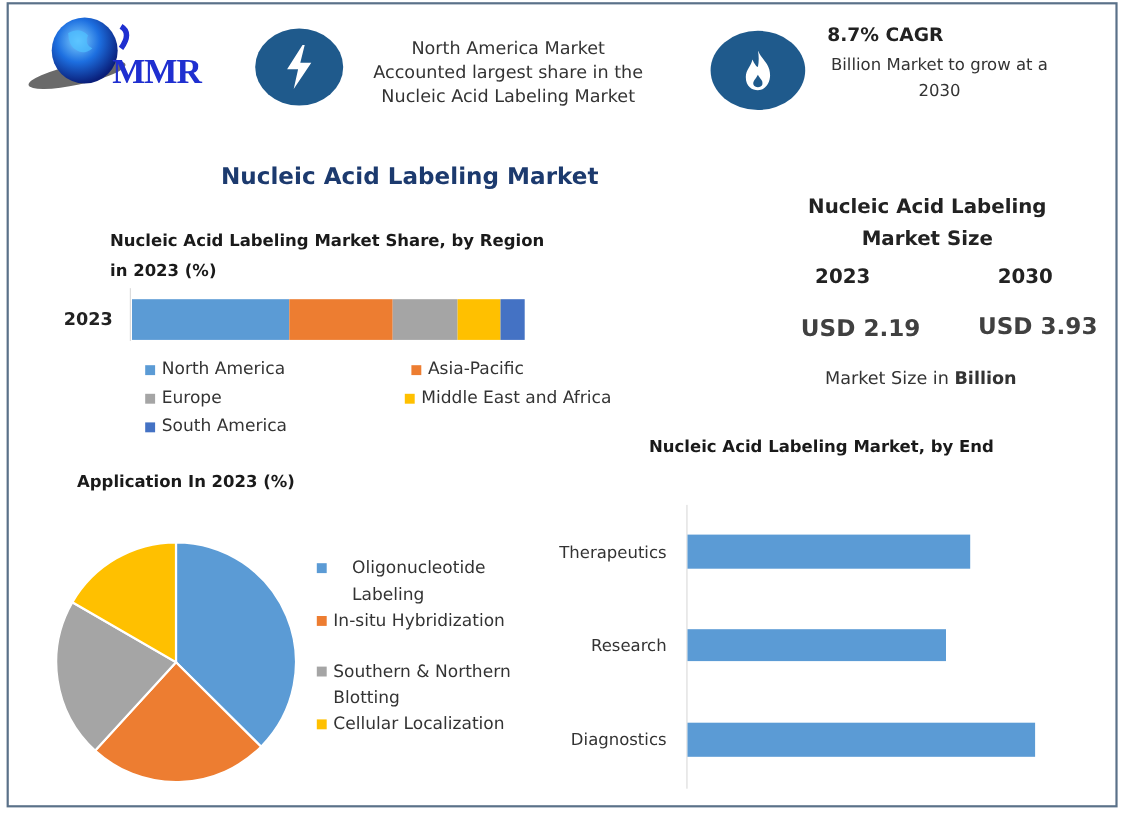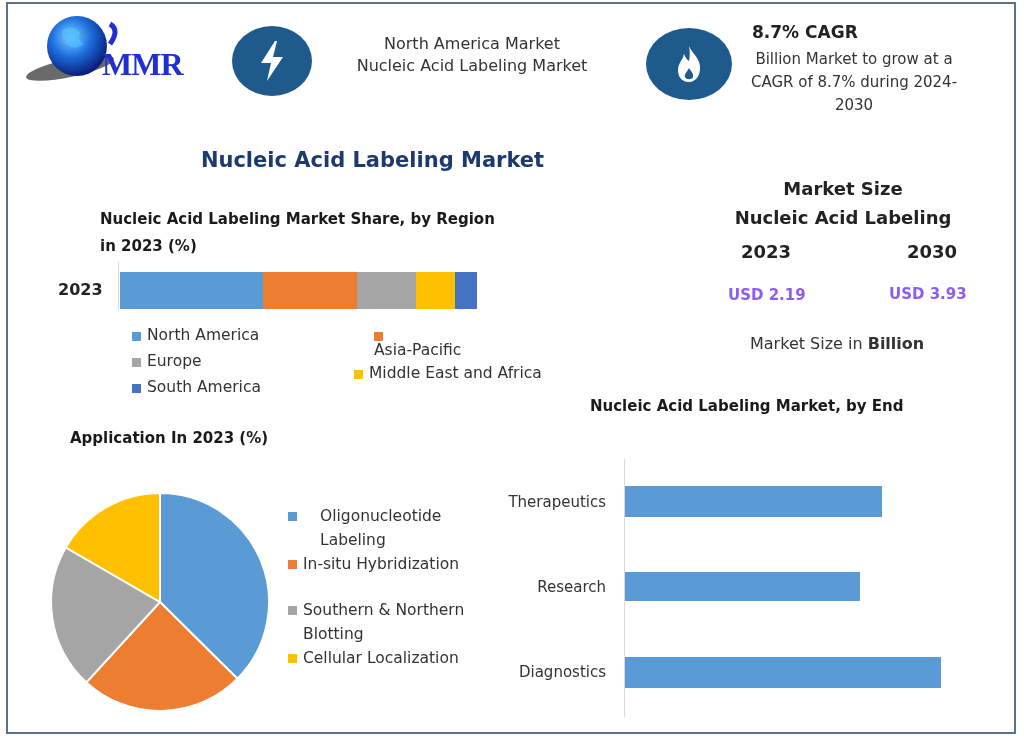--- a/index.html
+++ b/index.html
@@ -9,21 +9,21 @@
   .logo{left:22px;top:8px;width:200px;height:80px;}
   .logo-text{position:absolute;left:80px;top:38px;font-family:"Liberation Serif","DejaVu Serif",serif;font-weight:bold;font-size:32px;color:#1f2fd0;letter-spacing:-1px;}
   .circle-icon{width:80px;height:70px;border-radius:50%;background:#1f5a8c;display:flex;align-items:center;justify-content:center;}
   .info-text{text-align:center;font-size:16px;line-height:22px;color:#333;}
   .title-main{left:150px;top:148px;width:445px;text-align:center;font-weight:bold;font-size:21px;color:#1c3a6e;}
   .chart-title{font-weight:bold;font-size:15px;text-align:left;line-height:27px;color:#1a1a1a;}
   .legend-item{position:absolute;font-size:15.5px;color:#333;display:flex;align-items:flex-start;}
   .sw{width:9px;height:9px;margin-right:6px;margin-top:6px;flex:none;}
   .size-title{left:715px;top:174px;width:256px;text-align:center;font-weight:bold;font-size:18px;line-height:29px;}
   .year{font-weight:bold;font-size:18px;}
-  .usd{font-weight:bold;font-size:15px;color:#8b5cf6;}
+  .usd{font-weight:bold;font-size:21px;color:#404040;}
   .bar-label{font-size:15px;color:#333;text-align:right;width:110px;}
   .hbar{background:#5b9bd5;height:31px;position:absolute;}
 </style>
 </head>
 <body>
 
 <div class="frame"></div>
 
 <div class="abs logo">
   <svg width="200" height="80" style="position:absolute;left:0;top:0">
@@ -40,35 +40,35 @@
     <path d="M88 36 q10 -14 0 -20" stroke="#1f2fd0" stroke-width="5" fill="none"></path>
   </svg>
   <span class="logo-text">MMR</span>
 </div>
 
 <div class="abs circle-icon" style="left:232px;top:26px;">
   <svg width="34" height="44" viewBox="0 0 34 44">
       <path d="M20 2 L6 24 L16 24 L12 42 L28 18 L18 18 L22 2 Z" fill="#fff"></path>
     </svg>
 </div>
-<div class="abs info-text" style="left:326px;top:33px;width:292px;">
+<div class="abs info-text" style="left:316px;top:33px;width:292px;">
   <div>North America Market</div>
+  <div>Accounted largest share in the</div>
   <div>Nucleic Acid Labeling Market</div>
 </div>
 
 <div class="abs circle-icon" style="left:646px;top:28px;width:86px;height:72px;">
   <svg width="30" height="40" viewBox="0 0 30 40">
       <path d="M15 2 C18 10 27 14 26 26 C25 35 19 38 15 38 C10 38 4 35 4 26 C4 19 9 16 10 10 C12 14 13 16 15 17 C16 12 16 7 15 2 Z" fill="#fff"></path>
       <path d="M15 24 C17 28 20 29 19 33 C18 36 12 36 11 33 C10 30 13 28 15 24 Z" fill="#1f5a8c"></path>
     </svg>
 </div>
 <div class="abs" style="left:752px;top:22px;font-weight:bold;font-size:17px;">8.7% CAGR</div>
 <div class="abs info-text" style="left:740px;top:48px;width:228px;font-size:15px;line-height:23px;">
   <div>Billion Market to grow at a</div>
-  <div>CAGR of 8.7% during 2024-</div>
   <div>2030</div>
 </div>
 
 <div class="abs title-main">Nucleic Acid Labeling Market</div>
 
 <div class="abs chart-title" style="left:100px;top:206px;width:495px;">
   <div>Nucleic Acid Labeling Market Share, by Region</div>
   <div>in 2023 (%)</div>
 </div>
 <div class="abs" style="left:118px;top:262px;width:1px;height:48px;background:#d9d9d9;"></div>
@@ -77,40 +77,40 @@
   <div style="width:143px;background:#5b9bd5;"></div>
   <div style="width:94px;background:#ed7d31;"></div>
   <div style="width:59px;background:#a5a5a5;"></div>
   <div style="width:39px;background:#ffc000;"></div>
   <div style="width:22px;background:#4472c4;"></div>
 </div>
 <div class="legend-item" style="left:132px;top:326px;text-align:center;">
     <span class="sw" style="background:#5b9bd5"></span>
     <span>North America</span>
   </div>
-<div class="legend-item" style="left:374px;top:326px;flex-direction:column;">
+<div class="legend-item" style="left:374px;top:326px;">
     <span class="sw" style="background:#ed7d31"></span>
     <span>Asia-Pacific</span>
   </div>
 <div class="legend-item" style="left:132px;top:352px;">
     <span class="sw" style="background:#a5a5a5"></span>
     <span>Europe</span>
   </div>
-<div class="legend-item" style="left:354px;top:352px;margin-top:12px;">
+<div class="legend-item" style="left:368px;top:352px;">
     <span class="sw" style="background:#ffc000"></span>
     <span>Middle East and Africa</span>
   </div>
 <div class="legend-item" style="left:132px;top:378px;">
     <span class="sw" style="background:#4472c4"></span>
     <span>South America</span>
   </div>
 
 <div class="abs size-title">
+  <div>Nucleic Acid Labeling</div>
   <div>Market Size</div>
-  <div>Nucleic Acid Labeling</div>
 </div>
 <div class="abs year" style="left:741px;top:241px;">2023</div>
 <div class="abs year" style="left:907px;top:241px;">2030</div>
 <div class="abs usd" style="left:728px;top:286px;">USD 2.19</div>
 <div class="abs usd" style="left:889px;top:285px;">USD 3.93</div>
 <div class="abs" style="left:750px;top:334px;font-size:16px;color:#333;"><span>Market Size in </span><b>Billion</b></div>
 
 <div class="abs chart-title" style="left:70px;top:425px;width:345px;">
   <div>Application In 2023 (%)</div>
 </div>

